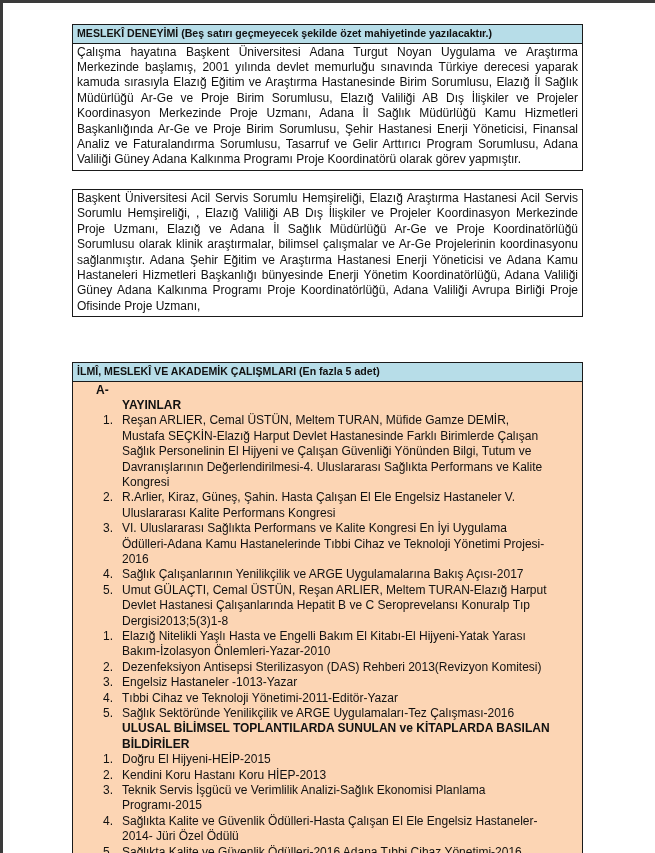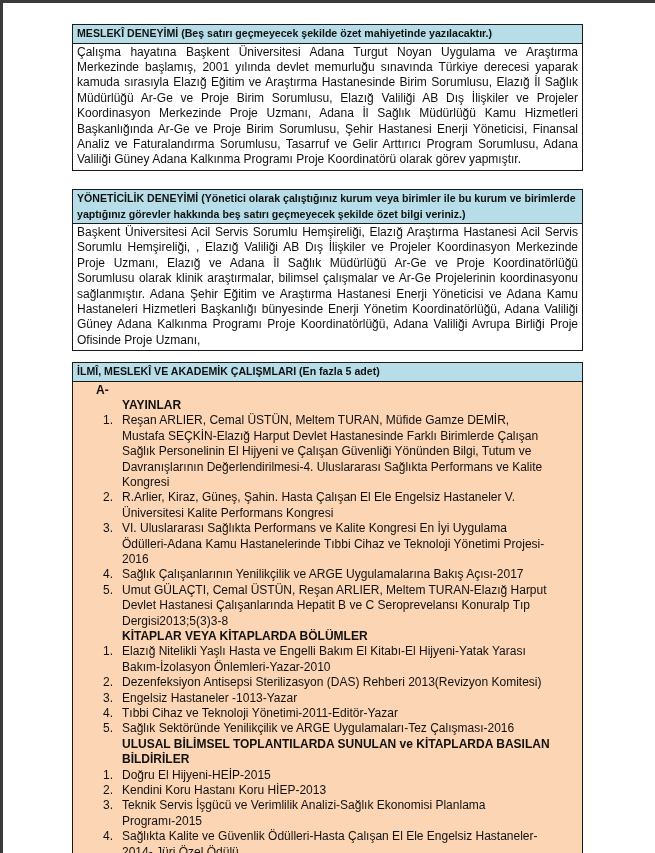--- a/index.html
+++ b/index.html
@@ -91,21 +91,20 @@
 <body>
 
 <div class="page">
 
   <div class="section" style="top:21px;">
     <div class="sec-header">MESLEKÎ DENEYİMİ (Beş satırı geçmeyecek şekilde özet mahiyetinde yazılacaktır.)</div>
     <div class="sec-body">Çalışma hayatına Başkent Üniversitesi Adana Turgut Noyan Uygulama ve Araştırma Merkezinde başlamış, 2001 yılında devlet memurluğu sınavında Türkiye derecesi yaparak kamuda sırasıyla Elazığ Eğitim ve Araştırma Hastanesinde Birim Sorumlusu, Elazığ İl Sağlık Müdürlüğü Ar-Ge ve Proje Birim Sorumlusu, Elazığ Valiliği AB Dış İlişkiler ve Projeler Koordinasyon Merkezinde Proje Uzmanı, Adana İl Sağlık Müdürlüğü Kamu Hizmetleri Başkanlığında Ar-Ge ve Proje Birim Sorumlusu, Şehir Hastanesi Enerji Yöneticisi, Finansal Analiz ve Faturalandırma Sorumlusu, Tasarruf ve Gelir Arttırıcı Program Sorumlusu, Adana Valiliği Güney Adana Kalkınma Programı Proje Koordinatörü olarak görev yapmıştır.</div>
   </div>
 
   <div class="section" style="top:186px;">
-    <div class="sec-header">YÖNETİCİLİK DENEYİMİ (Yönetici olarak çalıştığınız kurum veya birimler ile bu kurum ve birimlerde yaptığınız görevler hakkında beş satırı geçmeyecek şekilde özet bilgi veriniz.)</div>
     <div class="sec-body">Başkent Üniversitesi Acil Servis Sorumlu Hemşireliği, Elazığ Araştırma Hastanesi Acil Servis Sorumlu Hemşireliği, , Elazığ Valiliği AB Dış İlişkiler ve Projeler Koordinasyon Merkezinde Proje Uzmanı, Elazığ ve Adana İl Sağlık Müdürlüğü Ar-Ge ve Proje Koordinatörlüğü Sorumlusu olarak klinik araştırmalar, bilimsel çalışmalar ve Ar-Ge Projelerinin koordinasyonu sağlanmıştır. Adana Şehir Eğitim ve Araştırma Hastanesi Enerji Yöneticisi ve Adana Kamu Hastaneleri Hizmetleri Başkanlığı bünyesinde Enerji Yönetim Koordinatörlüğü, Adana Valiliği Güney Adana Kalkınma Programı Proje Koordinatörlüğü, Adana Valiliği Avrupa Birliği Proje Ofisinde Proje Uzmanı,</div>
   </div>
 
   <div class="section" style="top:337px;margin-top:22px;">
     <div class="sec-header">İLMÎ, MESLEKÎ VE AKADEMİK ÇALIŞMLARI (En fazla 5 adet)</div>
     <div class="sec-body peach">
 
       <div class="letter-row">
         <span class="letter">A-</span>
         <span class="letter-text">
@@ -114,37 +113,36 @@
         </span>
       </div>
 
       <ol class="items">
         <li>
             <span class="num">1.</span>
             <span class="txt">Reşan ARLIER, Cemal ÜSTÜN, Meltem TURAN, Müfide Gamze DEMİR, Mustafa SEÇKİN-Elazığ Harput Devlet Hastanesinde Farklı Birimlerde Çalışan Sağlık Personelinin El Hijyeni ve Çalışan Güvenliği Yönünden Bilgi, Tutum ve Davranışlarının Değerlendirilmesi-4. Uluslararası Sağlıkta Performans ve Kalite Kongresi</span>
           </li>
         <li>
             <span class="num">2.</span>
-            <span class="txt">R.Arlier, Kiraz, Güneş, Şahin. Hasta Çalışan El Ele Engelsiz Hastaneler V. Üniversitesi Kalite Performans Kongresi</span>
+            <span class="txt">R.Arlier, Kiraz, Güneş, Şahin. Hasta Çalışan El Ele Engelsiz Hastaneler V. Uluslararası Kalite Performans Kongresi</span>
           </li>
         <li>
             <span class="num">3.</span>
             <span class="txt">VI. Uluslararası Sağlıkta Performans ve Kalite Kongresi En İyi Uygulama Ödülleri-Adana Kamu Hastanelerinde Tıbbi Cihaz ve Teknoloji Yönetimi Projesi-2016</span>
           </li>
         <li>
             <span class="num">4.</span>
             <span class="txt">Sağlık Çalışanlarının Yenilikçilik ve ARGE Uygulamalarına Bakış Açısı-2017</span>
           </li>
         <li>
             <span class="num">5.</span>
-            <span class="txt">Umut GÜLAÇTI, Cemal ÜSTÜN, Reşan ARLIER, Meltem TURAN-Elazığ Harput Devlet Hastanesi Çalışanlarında Hepatit B ve C Seroprevelansı Konuralp Tıp Dergisi2013;5(3)3-8</span>
+            <span class="txt">Umut GÜLAÇTI, Cemal ÜSTÜN, Reşan ARLIER, Meltem TURAN-Elazığ Harput Devlet Hastanesi Çalışanlarında Hepatit B ve C Seroprevelansı Konuralp Tıp Dergisi2013;5(3)1-8</span>
           </li>
       </ol>
 
-      <div class="subhead">KİTAPLAR VEYA KİTAPLARDA BÖLÜMLER</div>
       <ol class="items">
         <li>
             <span class="num">1.</span>
             <span class="txt">Elazığ Nitelikli Yaşlı Hasta ve Engelli Bakım El Kitabı-El Hijyeni-Yatak Yarası Bakım-İzolasyon Önlemleri-Yazar-2010</span>
           </li>
         <li>
             <span class="num">2.</span>
             <span class="txt">Dezenfeksiyon Antisepsi Sterilizasyon (DAS) Rehberi 2013(Revizyon Komitesi)</span>
           </li>
         <li>

